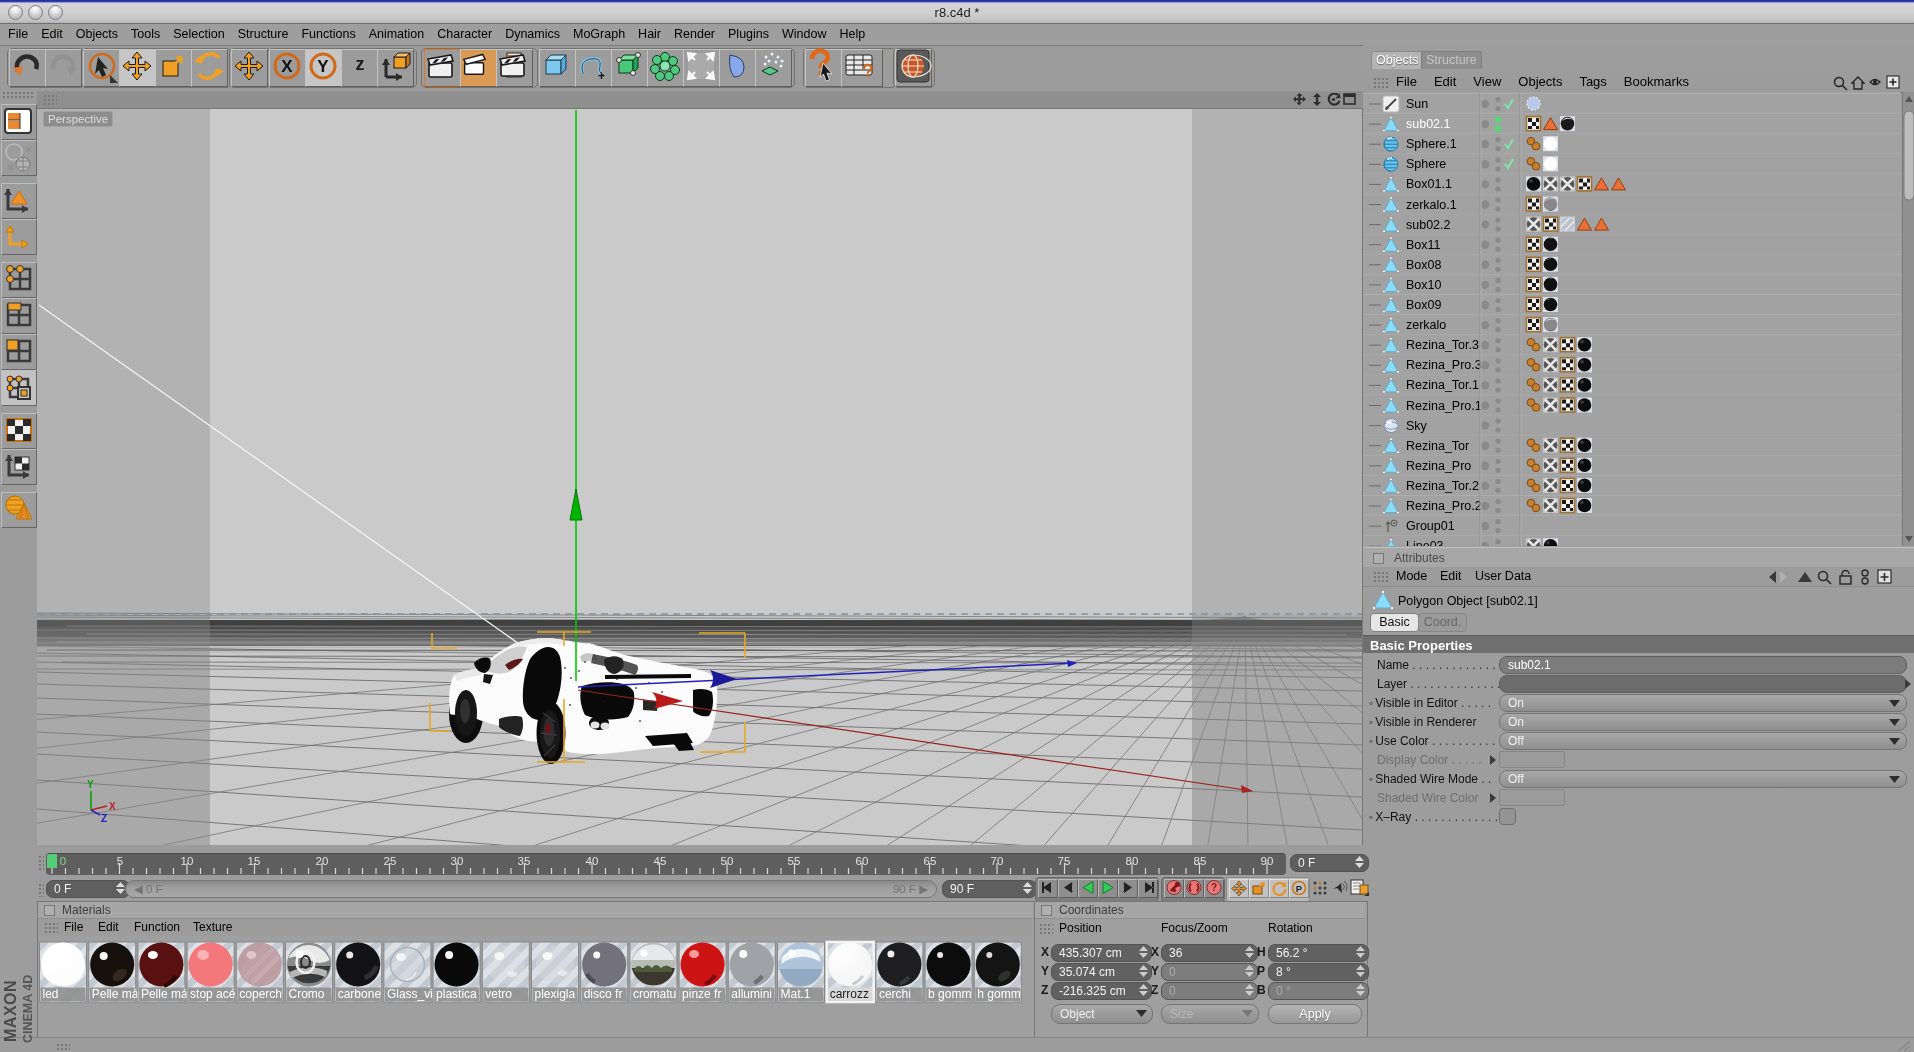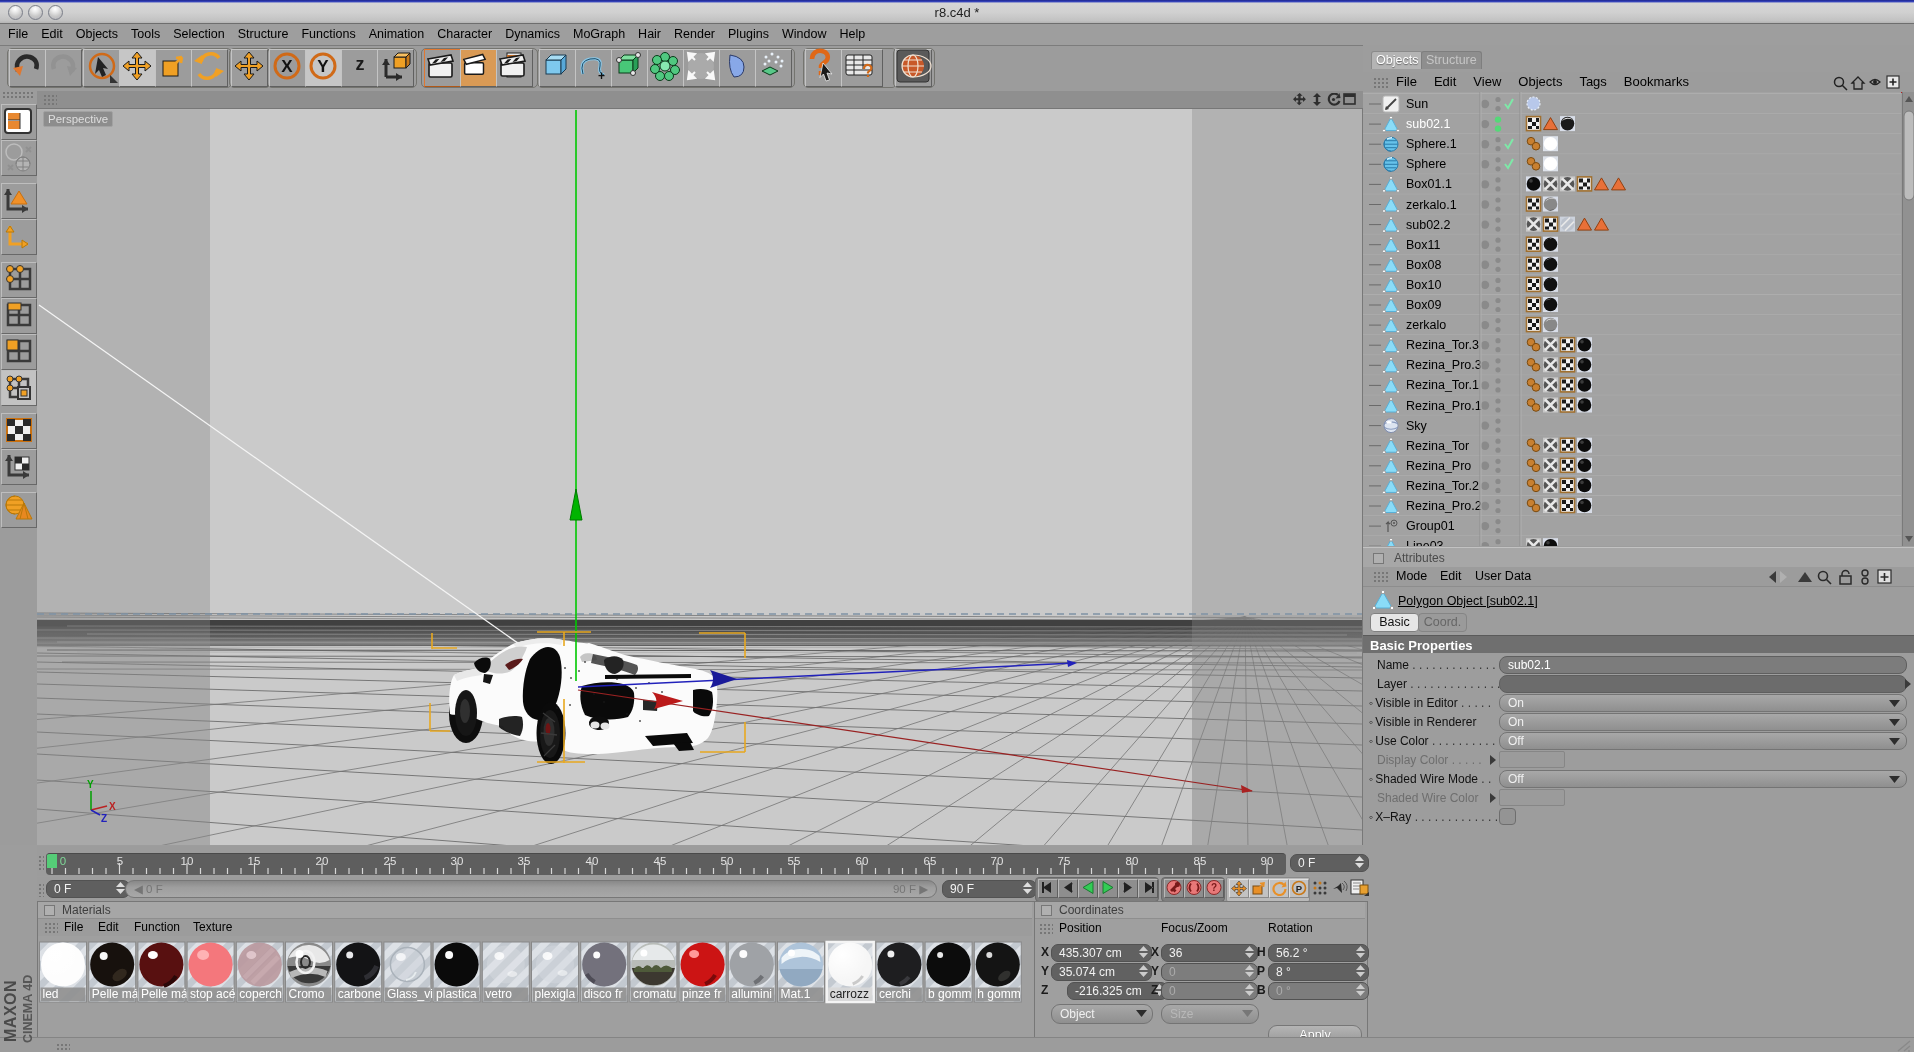--- a/index.html
+++ b/index.html
@@ -1194,21 +1194,21 @@
 <rect x="112" y="2" width="13" height="13" fill="#e0e0e0" stroke="#2a2a2a" stroke-width="1.2"></rect>
           <path d="M118.5 5 v8 M114.5 9 h8" stroke="#2a2a2a" stroke-width="1.6"></path>
 </svg>
 </div>
 <svg width="20" height="20" style="position:absolute;left:10px;top:44px;">
         <path d="M10 2 L19 18 L1 18 Z" fill="#8adcf8" stroke="#57b0d8"></path>
         <circle cx="10" cy="2" r="1.8" fill="#fff" stroke="#999"></circle>
         <circle cx="19" cy="18" r="1.8" fill="#fff" stroke="#999"></circle>
         <circle cx="1" cy="18" r="1.8" fill="#fff" stroke="#999"></circle>
       </svg>
-<div style="position:absolute;left:35px;top:48px;font-size:12.5px;color:#000;text-decoration:underline;">Polygon Object [sub02.1]</div>
+<div style="position:absolute;left:35px;top:48px;font-size:12.5px;color:#000;">Polygon Object [sub02.1]</div>
 <div style="position:absolute;left:7px;top:67px;width:47px;height:17px;background:#e6e6e6;border:1px solid #808080;border-radius:4px;font-size:12.5px;color:#111;text-align:center;line-height:17px;">Basic</div>
 <div style="position:absolute;left:55px;top:67px;width:47px;height:17px;background:#9a9a9a;border:1px solid #858585;border-radius:4px;font-size:12.5px;color:#666;text-align:center;line-height:17px;">Coord.</div>
 <div style="position:absolute;left:0;top:89px;width:551px;height:17px;background:#6f6f6f;border-top:1px solid #5a5a5a;"><span style="margin-left:7px;font-size:13px;font-weight:bold;color:#fff;line-height:17px;display:inline-block;">Basic Properties</span></div>
 <div class="alabel" style="left:14px;top:112px;">Name <span style="color:#333;">. . . . . . . . . . . . .</span></div>
 <div class="darkfield" style="left:136px;top:110px;width:398px;background:#7c7c7c;">sub02.1</div>
 <div class="alabel" style="left:14px;top:131px;">Layer <span style="color:#333;">. . . . . . . . . . . . . .</span></div>
 <div class="darkfield" style="left:136px;top:129px;width:398px;background:#6c6c6c;"></div>
 <svg width="10" height="12" style="position:absolute;left:540px;top:132px;">
         <path d="M2 1 L8 6 L2 11 Z" fill="#3a3a3a"></path>
       </svg>
@@ -1686,41 +1686,41 @@
 <div class="spin" style="left:126px;top:61px;width:88px;color:#ababab;background:#7d7d7d;">0<svg width="9" height="12" style="position:absolute;right:3px;top:1px;">
         <path d="M4.5 0 L9 5 L0 5 Z" fill="#ccc"></path>
         <path d="M4.5 12 L9 7 L0 7 Z" fill="#ccc"></path>
       </svg></div>
 <span style="position:absolute;left:222px;top:62px;font-size:12px;font-weight:bold;color:#1a1a1a;">P</span>
 <div class="spin" style="left:233px;top:61px;width:92px;">8 °<svg width="9" height="12" style="position:absolute;right:3px;top:1px;">
         <path d="M4.5 0 L9 5 L0 5 Z" fill="#ccc"></path>
         <path d="M4.5 12 L9 7 L0 7 Z" fill="#ccc"></path>
       </svg></div>
 <span style="position:absolute;left:6px;top:81px;font-size:12px;font-weight:bold;color:#1a1a1a;">Z</span>
-<div class="spin" style="left:16px;top:80px;width:92px;margin-left:16px;">-216.325 cm<svg width="9" height="12" style="position:absolute;right:3px;top:1px;">
+<div class="spin" style="left:16px;top:80px;width:92px;">-216.325 cm<svg width="9" height="12" style="position:absolute;right:3px;top:1px;">
         <path d="M4.5 0 L9 5 L0 5 Z" fill="#ccc"></path>
         <path d="M4.5 12 L9 7 L0 7 Z" fill="#ccc"></path>
       </svg></div>
 <span style="position:absolute;left:116px;top:81px;font-size:12px;font-weight:bold;color:#1a1a1a;">Z</span>
 <div class="spin" style="left:126px;top:80px;width:88px;color:#ababab;background:#7d7d7d;">0<svg width="9" height="12" style="position:absolute;right:3px;top:1px;">
         <path d="M4.5 0 L9 5 L0 5 Z" fill="#ccc"></path>
         <path d="M4.5 12 L9 7 L0 7 Z" fill="#ccc"></path>
       </svg></div>
 <span style="position:absolute;left:222px;top:81px;font-size:12px;font-weight:bold;color:#1a1a1a;">B</span>
 <div class="spin" style="left:233px;top:80px;width:92px;color:#ababab;background:#7d7d7d;">0 °<svg width="9" height="12" style="position:absolute;right:3px;top:1px;">
         <path d="M4.5 0 L9 5 L0 5 Z" fill="#ccc"></path>
         <path d="M4.5 12 L9 7 L0 7 Z" fill="#ccc"></path>
       </svg></div>
 <div class="drop" style="left:16px;top:102px;width:92px;height:18px;line-height:18px;border-radius:9px;">Object<svg width="11" height="8" style="position:absolute;right:5px;top:5px;">
         <path d="M0 0 L11 0 L5.5 7 Z" fill="#2d2d2d"></path>
       </svg></div>
 <div class="drop" style="left:126px;top:102px;width:88px;height:18px;line-height:18px;border-radius:9px;color:#b8b8b8;">Size<svg width="11" height="8" style="position:absolute;right:5px;top:5px;">
         <path d="M0 0 L11 0 L5.5 7 Z" fill="#777"></path>
       </svg></div>
-<div style="position:absolute;left:233px;top:102px;width:92px;height:18px;background:linear-gradient(#b4b4b4,#989898);border:1px solid #777;border-radius:9px;text-align:center;font-size:12.5px;color:#fff;line-height:18px;text-shadow:0 1px 1px #666;margin-top:21px;">Apply</div>
+<div style="position:absolute;left:233px;top:102px;width:92px;height:18px;background:linear-gradient(#b4b4b4,#989898);border:1px solid #777;border-radius:9px;text-align:center;font-size:12.5px;color:#fff;line-height:18px;text-shadow:0 1px 1px #666;">Apply</div>
 </div>
 <div class="abs" id="bottomstrip">
 <div class="hdots" style="position:absolute;left:56px;top:5px;width:14px;height:8px;"></div>
 <svg width="16" height="14" style="position:absolute;right:2px;top:1px;">
       <path d="M14 2 L2 12 M14 7 L8 12 M14 12 l-2 0" stroke="#8a8a8a" stroke-width="1.5"></path>
     </svg>
 </div>
 <div class="abs" style="left:0px;top:930px;width:37px;height:115px;">
 <svg width="37" height="115">
 <text transform="rotate(-90)" x="-112" y="16" font-size="16" font-weight="bold" fill="#4a4a4a" font-family="Liberation Sans" letter-spacing="0.5">MAXON</text>

